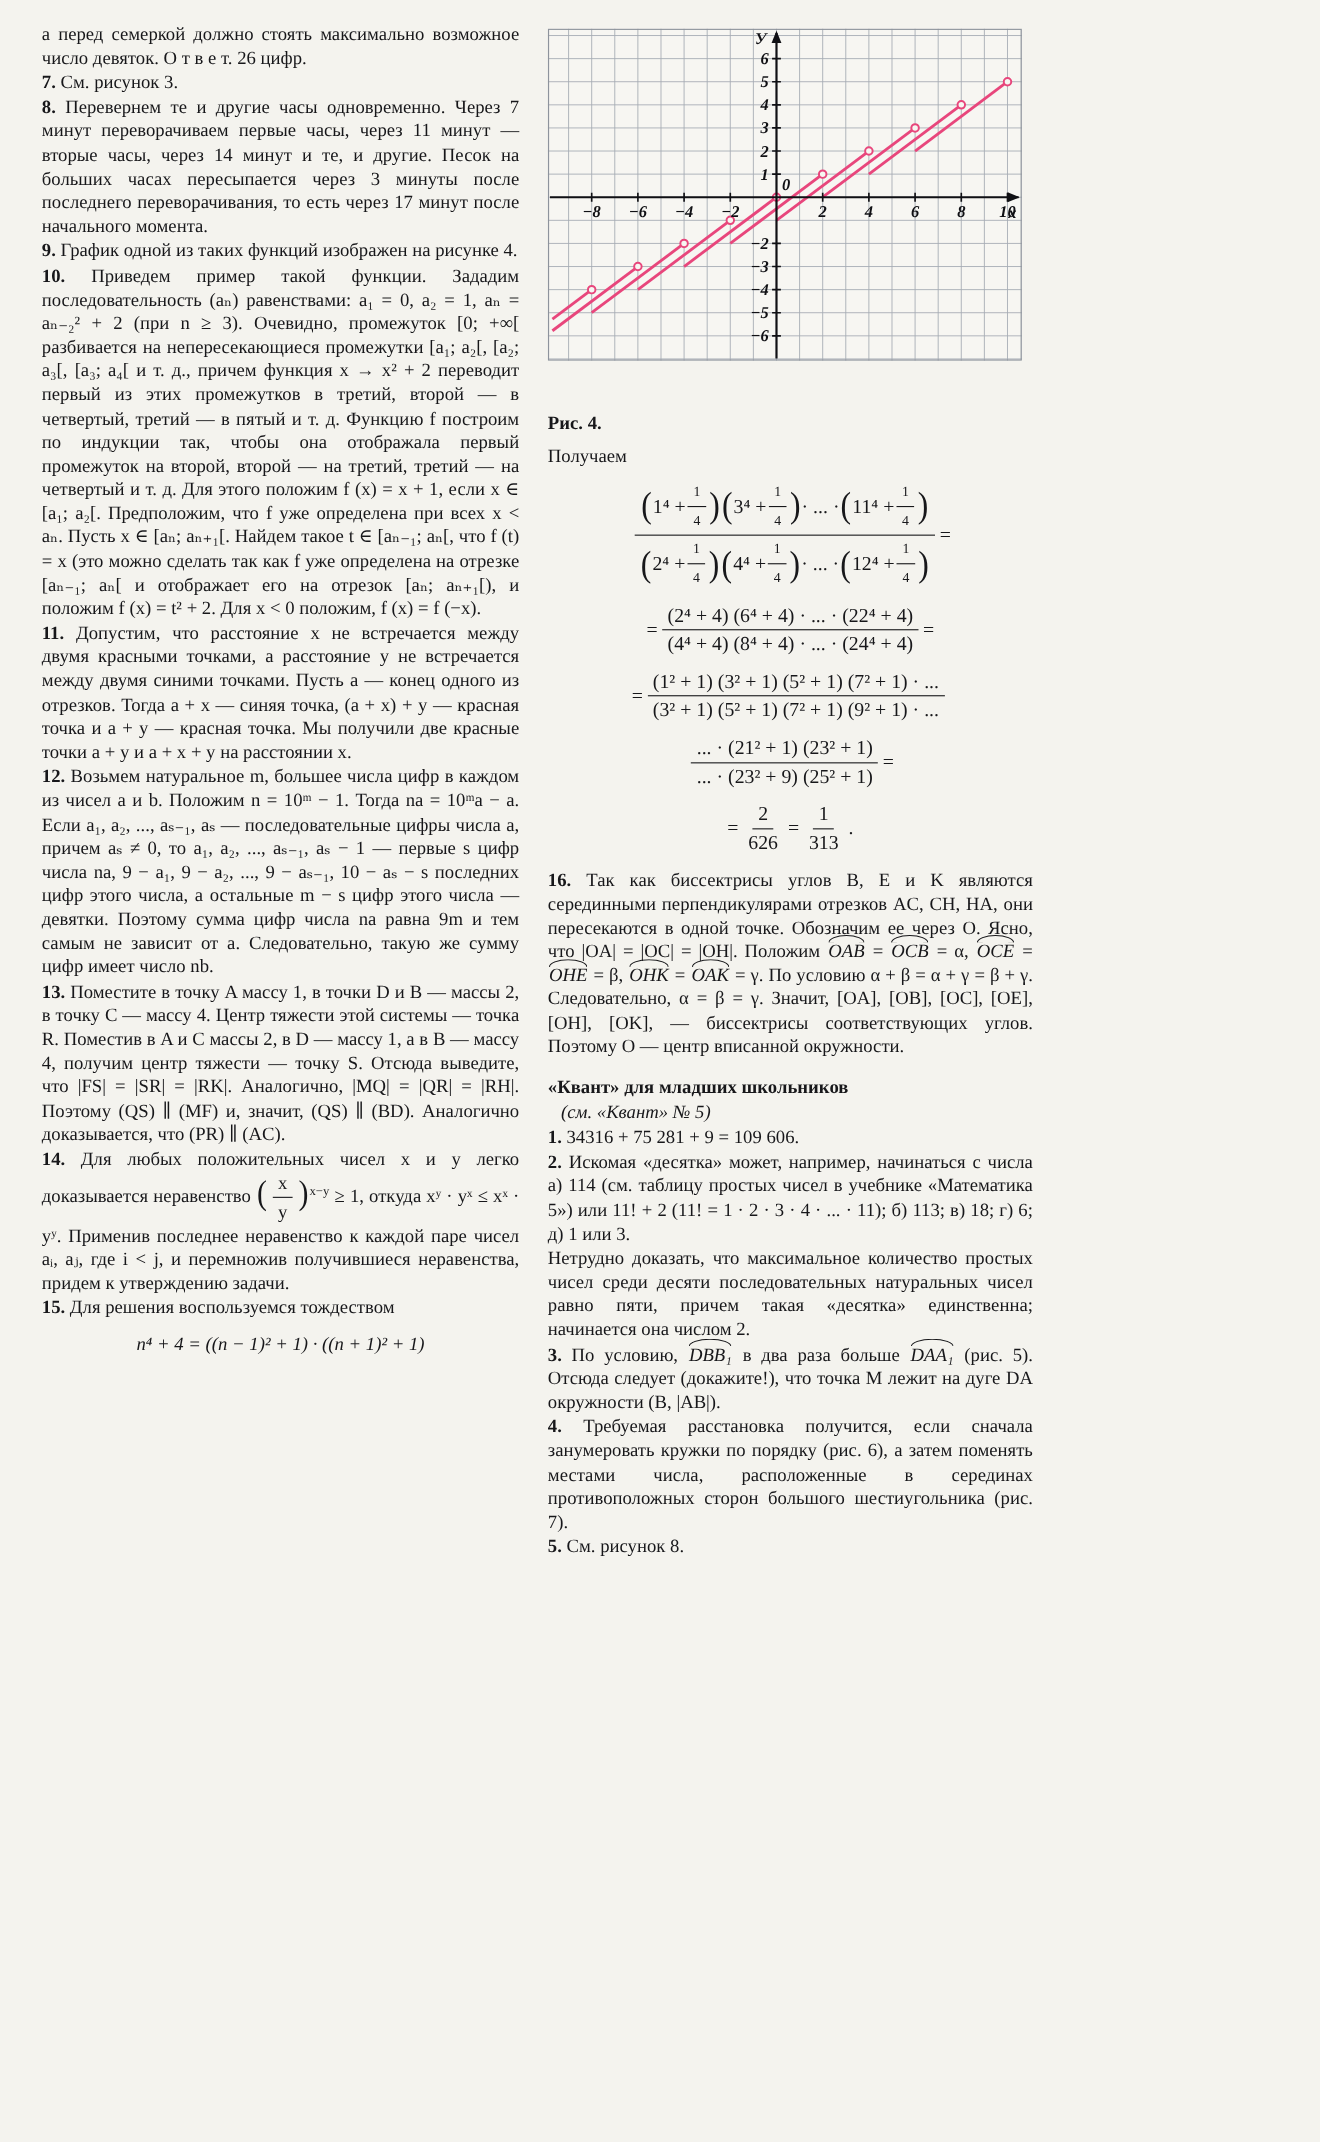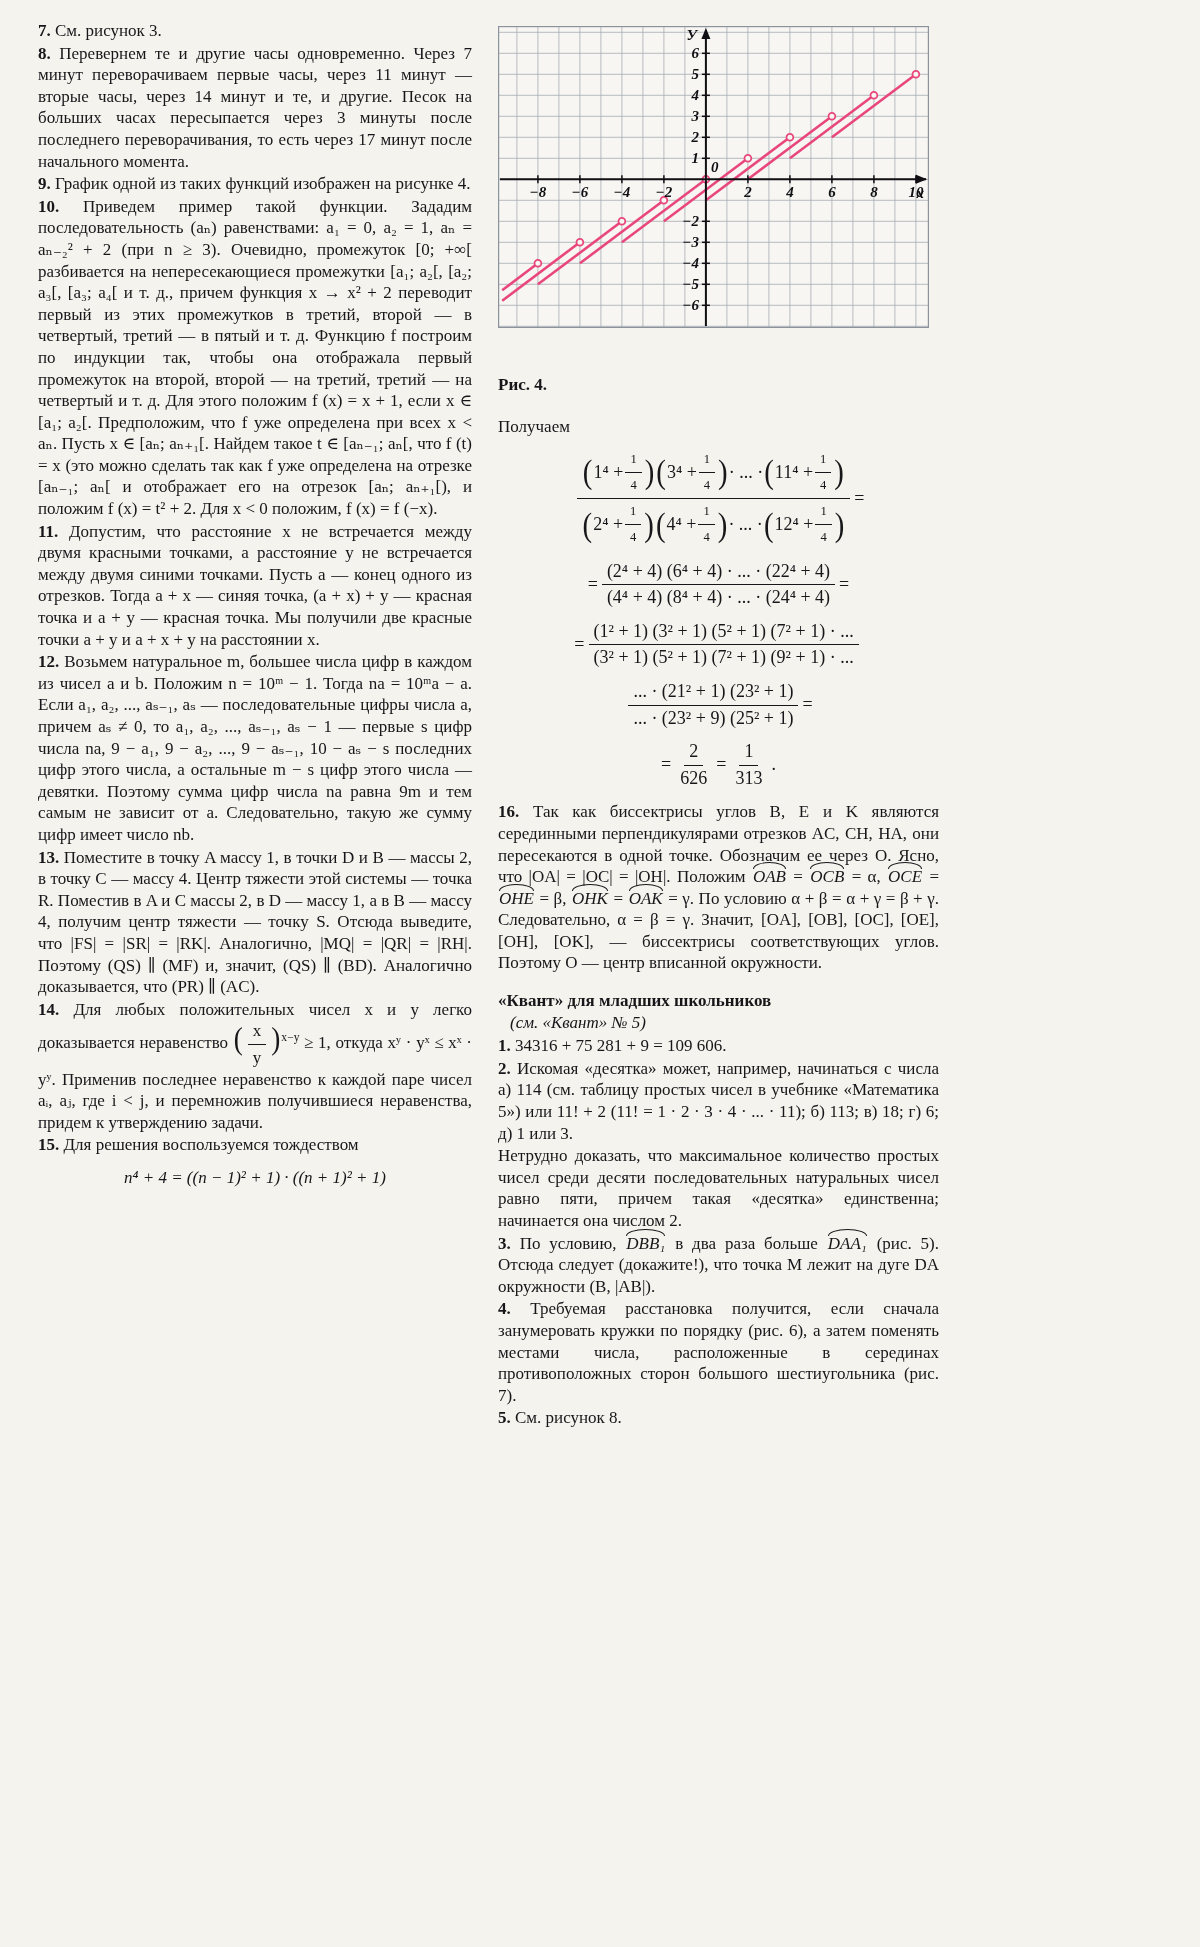--- a/index.html
+++ b/index.html
@@ -11,21 +11,21 @@
   }
   .col{position:absolute;font-size:17px;line-height:21.6px;text-align:justify;}
   #left-col{left:38px;top:20px;width:434px;}
   #right-col{left:498px;top:26px;width:441px;}
   .para{margin:0 0 1px 0;}
   .pnum{font-weight:bold;}
   .center{text-align:center;font-style:italic;margin:11px 0 0 0;}
   .fig{margin:0;}
   .fig svg{display:block;}
   .caption{font-weight:bold;margin:46px 0 0 0;}
-  .plain{margin:20px 0 0 0;}
+  .plain{margin:8px 0 0 0;}
   .eq{margin:12px 0 10px 0;}
   .eqline{display:flex;justify-content:center;align-items:center;margin:12px 0;font-size:18px;flex-wrap:nowrap;white-space:nowrap;}
   .frac{display:inline-flex;flex-direction:column;align-items:center;vertical-align:middle;margin:0 4px;text-align:center;}
   .fnum,.fden{display:inline-flex;align-items:center;justify-content:center;padding:0 5px;white-space:nowrap;}
   .fnum{border-bottom:1.5px solid #17171a;padding-bottom:2px;}
   .fden{padding-top:2px;}
   .fnum .frac,.fden .frac{font-size:70%;margin:0 2px;}
   .fnum .fnum,.fden .fnum{padding-bottom:1px;border-bottom-width:1.2px;}
   .bigp{font-size:160%;line-height:1;display:inline-block;transform:scaleY(1.15);margin:0 1px;}
   sup{font-size:68%;}
@@ -34,20 +34,21 @@
     border:1.4px solid #17171a;border-bottom:none;
     border-radius:50% 50% 0 0 / 100% 100% 0 0;}
   .heading{font-weight:bold;margin:16px 0 0 0;}
   .subheading{font-style:italic;margin:0 0 2px 12px;}
   #page-num{position:absolute;left:40px;top:1996px;font-weight:bold;font-size:20px;}
 </style>
 </head>
 <body>
 
 <div id="left-col" class="col">
+    <p class="para">а перед семеркой должно стоять максимально возможное число девяток. О т в е т. 26 цифр.</p>
     <p class="para"><span class="pnum">7. </span>См. рисунок 3.</p>
     <p class="para"><span class="pnum">8. </span>Перевернем те и другие часы одновременно. Через 7 минут переворачиваем первые часы, через 11 минут — вторые часы, через 14 минут и те, и другие. Песок на больших часах пересыпается через 3 минуты после последнего переворачивания, то есть через 17 минут после начального момента.</p>
     <p class="para"><span class="pnum">9. </span>График одной из таких функций изображен на рисунке 4.</p>
     <p class="para"><span class="pnum">10. </span>Приведем пример такой функции. Зададим последовательность (aₙ) равенствами: a₁ = 0, a₂ = 1, aₙ = aₙ₋₂² + 2 (при n ≥ 3). Очевидно, промежуток [0; +∞[ разбивается на непересекающиеся промежутки [a₁; a₂[, [a₂; a₃[, [a₃; a₄[ и т. д., причем функция x → x² + 2 переводит первый из этих промежутков в третий, второй — в четвертый, третий — в пятый и т. д. Функцию f построим по индукции так, чтобы она отображала первый промежуток на второй, второй — на третий, третий — на четвертый и т. д. Для этого положим f (x) = x + 1, если x ∈ [a₁; a₂[. Предположим, что f уже определена при всех x &lt; aₙ. Пусть x ∈ [aₙ; aₙ₊₁[. Найдем такое t ∈ [aₙ₋₁; aₙ[, что f (t) = x (это можно сделать так как f уже определена на отрезке [aₙ₋₁; aₙ[ и отображает его на отрезок [aₙ; aₙ₊₁[), и положим f (x) = t² + 2. Для x &lt; 0 положим, f (x) = f (−x).</p>
     <p class="para"><span class="pnum">11. </span>Допустим, что расстояние x не встречается между двумя красными точками, а расстояние y не встречается между двумя синими точками. Пусть a — конец одного из отрезков. Тогда a + x — синяя точка, (a + x) + y — красная точка и a + y — красная точка. Мы получили две красные точки a + y и a + x + y на расстоянии x.</p>
     <p class="para"><span class="pnum">12. </span>Возьмем натуральное m, большее числа цифр в каждом из чисел a и b. Положим n = 10ᵐ − 1. Тогда na = 10ᵐa − a. Если a₁, a₂, ..., aₛ₋₁, aₛ — последовательные цифры числа a, причем aₛ ≠ 0, то a₁, a₂, ..., aₛ₋₁, aₛ − 1 — первые s цифр числа na, 9 − a₁, 9 − a₂, ..., 9 − aₛ₋₁, 10 − aₛ − s последних цифр этого числа, а остальные m − s цифр этого числа — девятки. Поэтому сумма цифр числа na равна 9m и тем самым не зависит от a. Следовательно, такую же сумму цифр имеет число nb.</p>
     <p class="para"><span class="pnum">13. </span>Поместите в точку A массу 1, в точки D и B — массы 2, в точку C — массу 4. Центр тяжести этой системы — точка R. Поместив в A и C массы 2, в D — массу 1, а в B — массу 4, получим центр тяжести — точку S. Отсюда выведите, что |FS| = |SR| = |RK|. Аналогично, |MQ| = |QR| = |RH|. Поэтому (QS) ∥ (MF) и, значит, (QS) ∥ (BD). Аналогично доказывается, что (PR) ∥ (AC).</p>
     <p class="para"><span class="pnum">14. </span>Для любых положительных чисел x и y легко доказывается неравенство <span class="bigp">(</span><span class="frac">
         <span class="fnum">x</span>
         <span class="fden">y</span>

